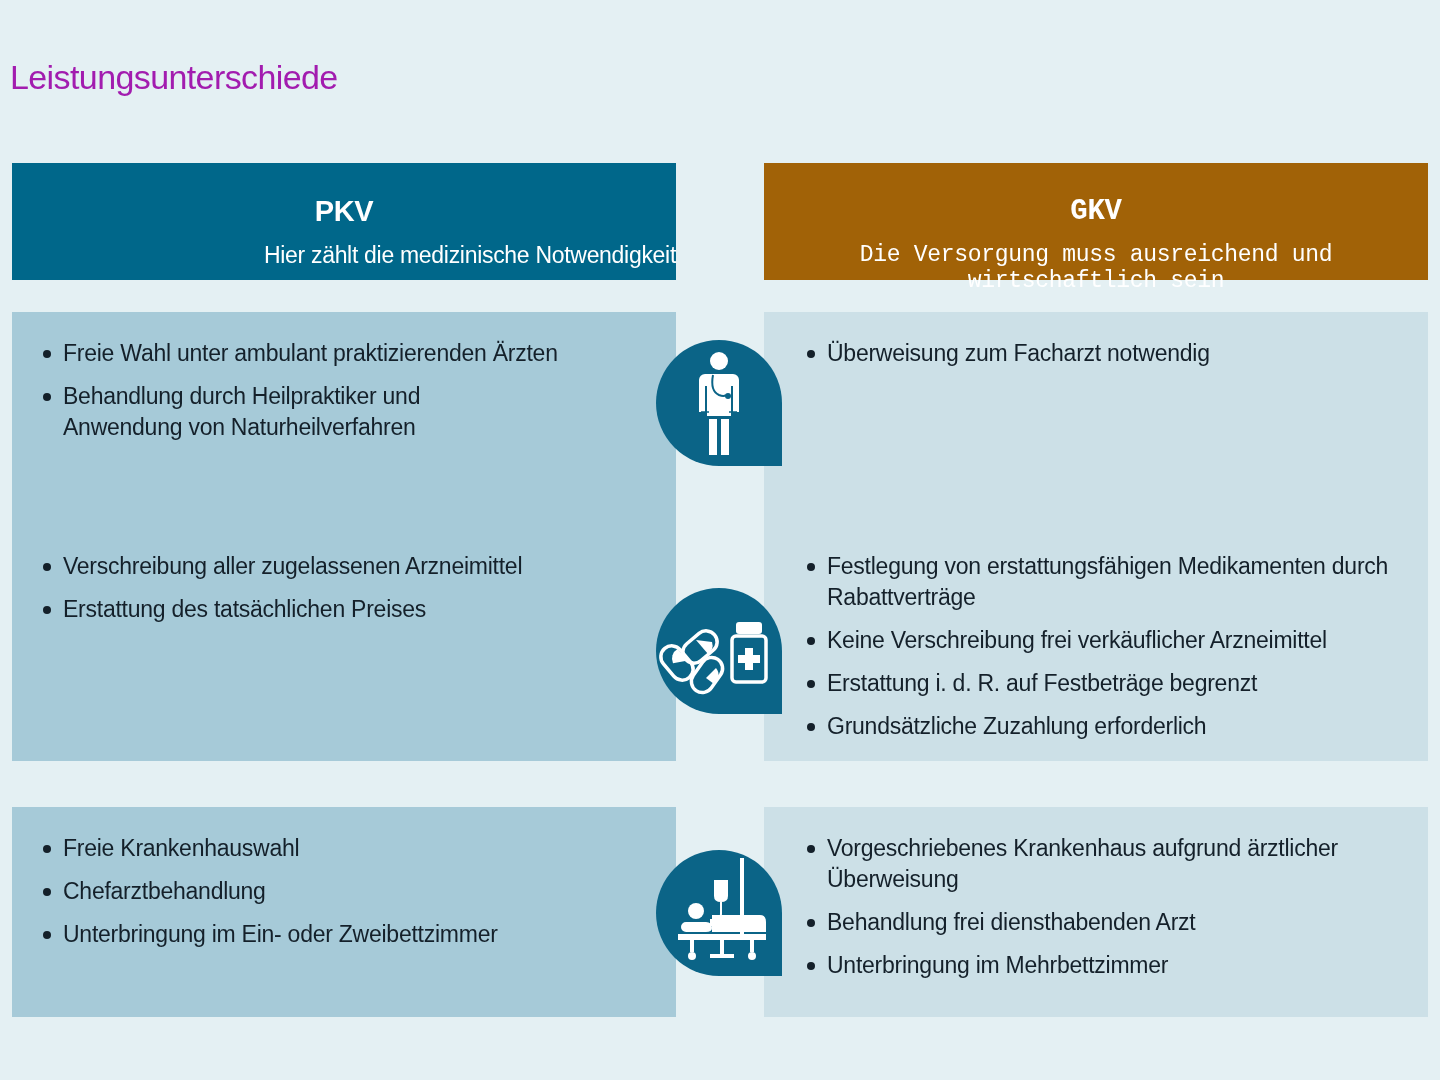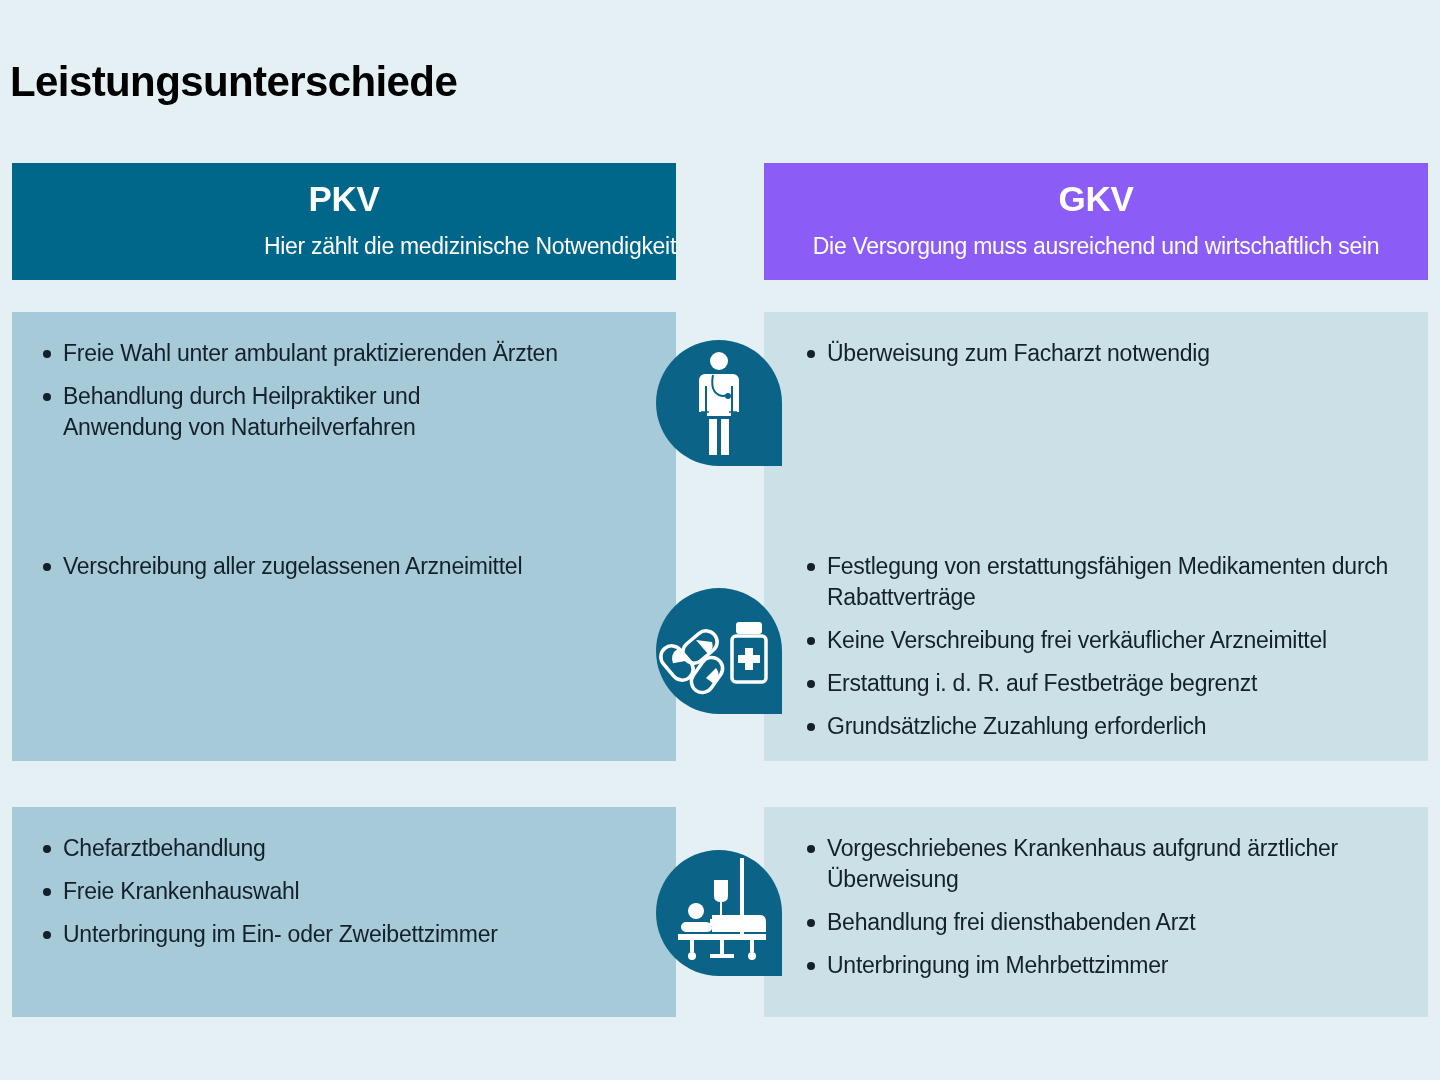--- a/index.html
+++ b/index.html
@@ -4,31 +4,31 @@
 <style>
   html, body { margin: 0; padding: 0; }
   body {
     width: 1440px; height: 1080px; overflow: hidden;
     background: #e4f0f3;
     font-family: "Liberation Sans", "DejaVu Sans", sans-serif;
     position: relative;
   }
   .title {
     position: absolute; left: 10px; top: 58px;
-    font-size: 42px; font-weight: bold; color: #000000;
+    font-size: 34px; font-weight: normal; color: #a21caf;
     letter-spacing: -0.6px;
   }
   .header {
     position: absolute; top: 163px; height: 117px; width: 664px;
     color: #ffffff; text-align: center; box-sizing: border-box;
   }
   .header.pkv { left: 12px; background: #00678a; }
-  .header.gkv { left: 764px; background: #8b5cf6; }
+  .header.gkv { left: 764px; background: #a16207; font-family: Liberation Mono, monospace; }
   .header .h-title {
-    display: block; font-size: 35px; font-weight: bold; margin-top: 16px; letter-spacing: -0.3px;
+    display: block; font-size: 29px; font-weight: bold; margin-top: 32px; letter-spacing: -0.3px;
   }
   .header .h-sub {
     display: block; font-size: 23px; margin-top: 14px; letter-spacing: -0.3px;
   }
   .header.pkv .h-sub { text-align: right; padding-left: 29px; }
   .box {
     position: absolute; width: 664px; box-sizing: border-box;
     padding: 26px 20px 0 30px;
   }
   .box.pkv { left: 12px; background: #a6cad8; }
@@ -76,35 +76,36 @@
 </div>
 <div class="box gkv row1">
   <ul>
     <li>Überweisung zum Facharzt notwendig</li>
   </ul>
 </div>
 
 <div class="box pkv row2">
   <ul>
     <li>Verschreibung aller zugelassenen Arzneimittel</li>
+    <li>Erstattung des tatsächlichen Preises</li>
   </ul>
 </div>
 <div class="box gkv row2">
   <ul>
     <li style="width:570px">Festlegung von erstattungsfähigen Medikamenten durch Rabattverträge</li>
     <li>Keine Verschreibung frei verkäuflicher Arzneimittel</li>
     <li>Erstattung i. d. R. auf Festbeträge begrenzt</li>
     <li>Grundsätzliche Zuzahlung erforderlich</li>
   </ul>
 </div>
 
 <div class="box pkv row3">
   <ul>
+    <li>Freie Krankenhauswahl</li>
     <li>Chefarztbehandlung</li>
-    <li>Freie Krankenhauswahl</li>
     <li>Unterbringung im Ein- oder Zweibettzimmer</li>
   </ul>
 </div>
 <div class="box gkv row3">
   <ul>
     <li style="width:580px">Vorgeschriebenes Krankenhaus aufgrund ärztlicher Überweisung</li>
     <li>Behandlung frei diensthabenden Arzt</li>
     <li>Unterbringung im Mehrbettzimmer</li>
   </ul>
 </div>

